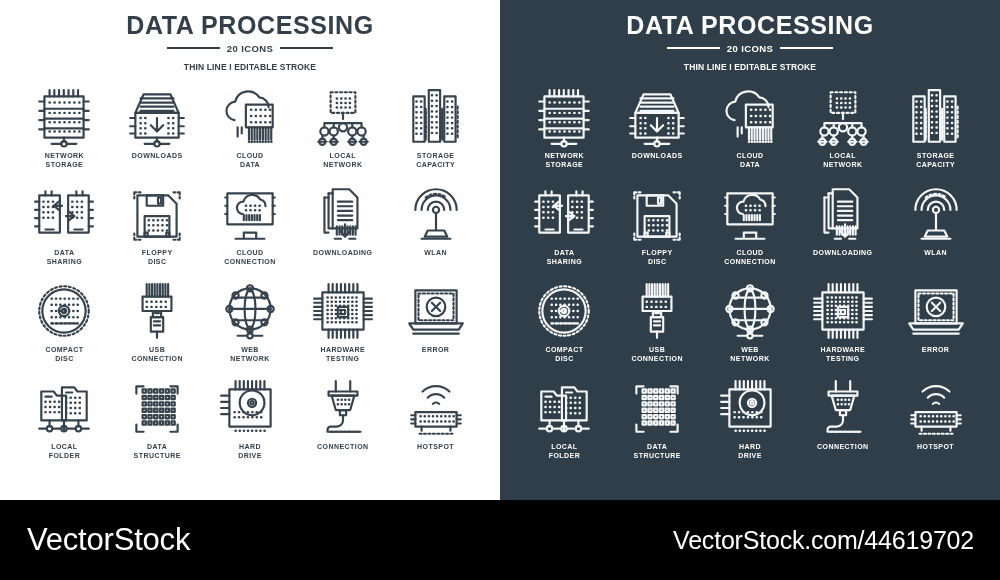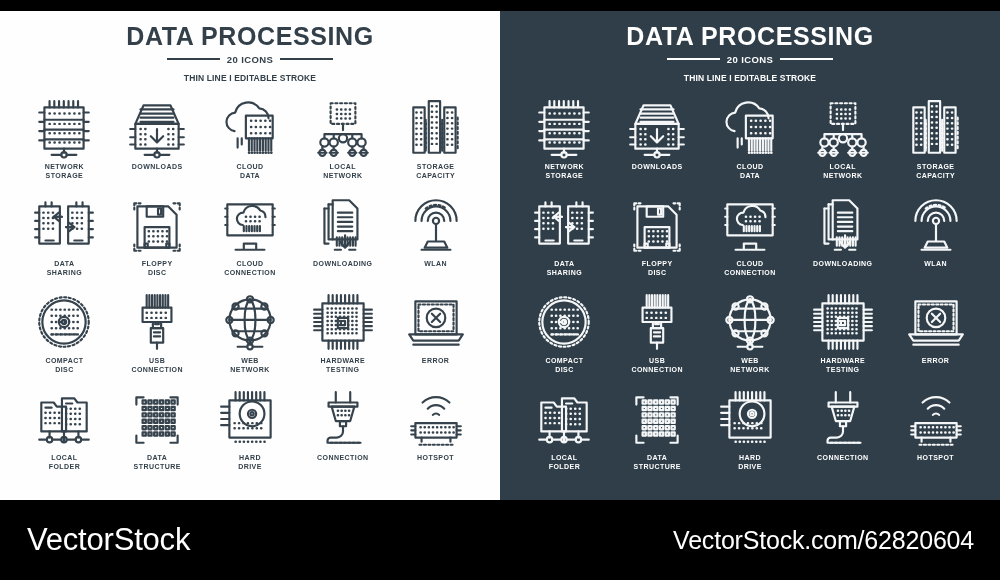--- a/index.html
+++ b/index.html
@@ -5,21 +5,21 @@
   * { box-sizing: border-box; margin: 0; padding: 0; }
   body {
     width: 1000px; height: 580px;
     background: #000;
     font-family: "Liberation Sans", sans-serif;
     overflow: hidden;
   }
   .sheet { position: relative; width: 1000px; height: 580px; }
 
   
-  .panels { position: absolute; top: 11px; left: 0; width: 1000px; height: 500px; display: flex; }
+  .panels { position: absolute; top: 0; left: 0; width: 1000px; height: 500px; display: flex; }
   .panel { width: 500px; height: 500px; position: relative; }
   .panel.light { background: #FEFEFE; }
   .panel.dark  { background: #2F3E48; }
 
   
   .hdr { padding-top: 12px; text-align: center; }
   .hdr .title {
     font-size: 25px; font-weight: bold; letter-spacing: .6px;
     line-height: 1.1;
   }
@@ -687,16 +687,16 @@
             </svg>
             <div class="cap2">HOTSPOT</div>
           </div>
         </div>
     </div>
 
   </div>
 
   <div class="footer">
     <div class="wm-left">VectorStock</div>
-    <div class="wm-right">VectorStock.com/62820604</div>
+    <div class="wm-right">VectorStock.com/44619702</div>
   </div>
 
 </div>
 
 </body></html>

